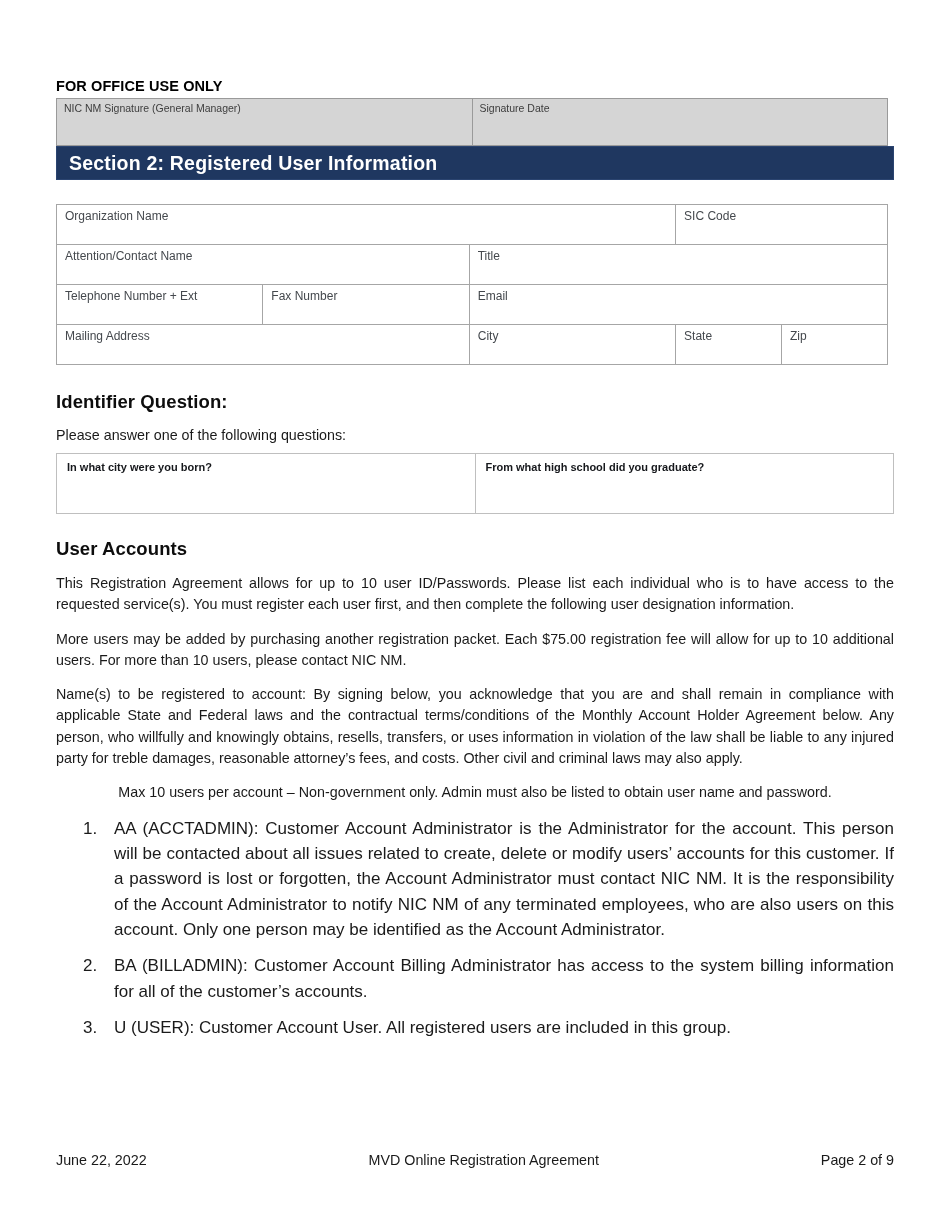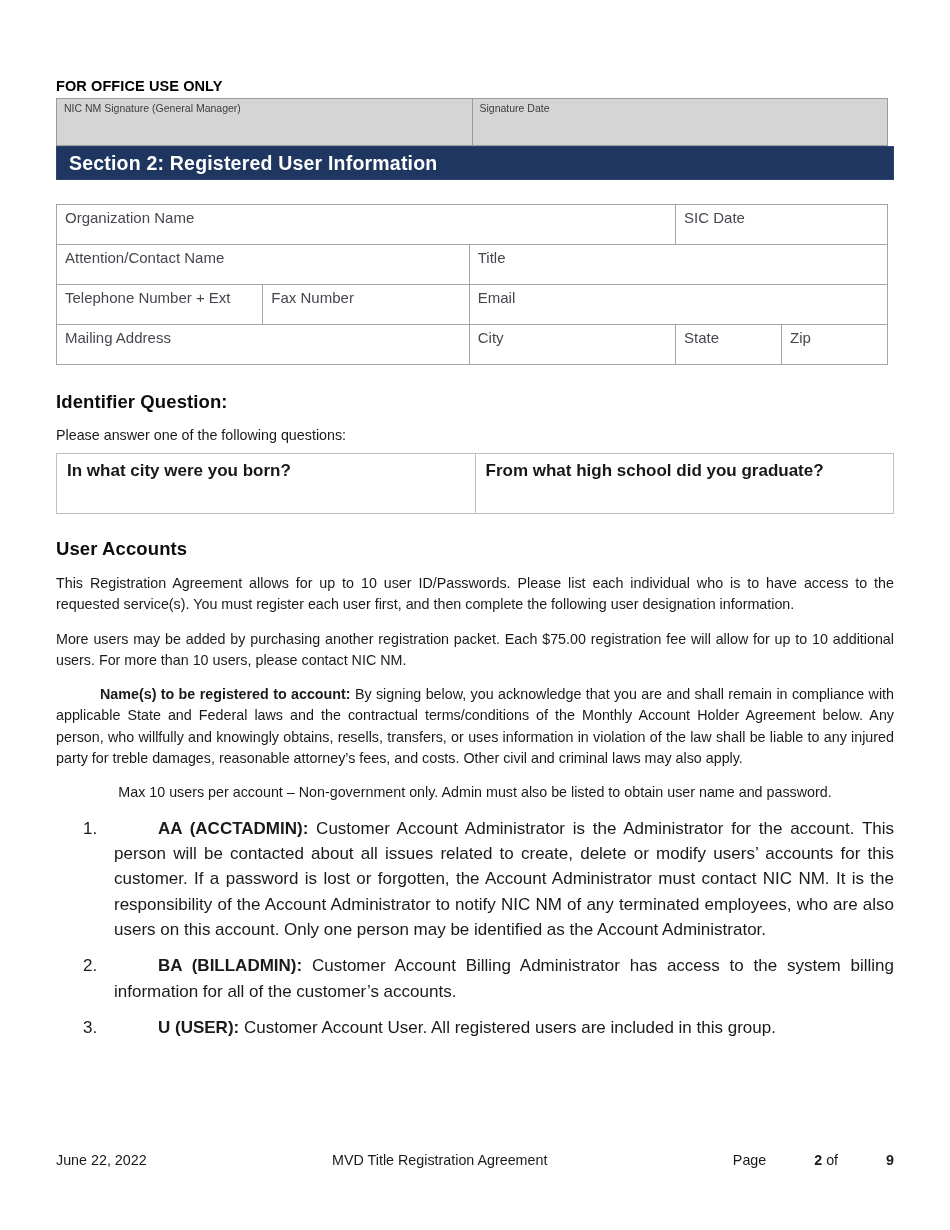--- a/index.html
+++ b/index.html
@@ -75,21 +75,21 @@
     border-collapse: collapse;
     width: 832px;
     margin-top: 24px;
     table-layout: fixed;
   }
   table.reginfo td {
     border: 1px solid #a6a6a6;
     height: 35px;
     vertical-align: top;
     padding: 4px 0 0 8px;
-    font-size: 15px;
+    font-size: 12px;
     color: #44484d;
   }
 
   
   h2.heading {
     font-size: 18.5px;
     font-weight: bold;
     margin: 26px 0 0 0;
     color: #0d0d0d;
     letter-spacing: 0.1px;
@@ -102,35 +102,35 @@
     margin: 13px 0 0 0;
     color: #1a1a1a;
     text-align: justify;
   }
   p.body.nojust { text-align: center; }
   p.intro {
     font-size: 14.3px;
     margin: 14px 0 0 0;
     color: #1a1a1a;
   }
-  b { font-weight: bold; margin-left: 44px; }
+  b { font-weight: normal; }
 
   
   table.idq {
     border-collapse: collapse;
     width: 838px;
     margin-top: 10px;
     table-layout: fixed;
   }
   table.idq td {
     border: 1px solid #bfbfbf;
     height: 52px;
     vertical-align: top;
     padding: 7px 0 0 10px;
-    font-size: 17px;
+    font-size: 11px;
     font-weight: bold;
     color: #16181c;
   }
 
   
   ol.acct {
     margin: 12px 0 0 0;
     padding-left: 46px;
     list-style-position: outside;
   }
@@ -176,21 +176,21 @@
       </table>
 
     <div class="section-banner">
       <span>Section 2:  Registered User Information</span>
     </div>
 
     <table class="reginfo">
       <tbody>
           <tr>
         <td colspan="3" style="width:74.5%">Organization Name</td>
-        <td colspan="2" style="width:25.5%">SIC Date</td>
+        <td colspan="2" style="width:25.5%">SIC Code</td>
       </tr>
       <tr>
         <td colspan="2" style="width:49.5%">Attention/Contact  Name</td>
         <td colspan="3" style="width:50.5%">Title</td>
       </tr>
       <tr>
         <td style="width:24%">Telephone Number + Ext</td>
         <td style="width:25.5%">Fax Number</td>
         <td colspan="3" style="width:50.5%">Email</td>
       </tr>
@@ -223,16 +223,16 @@
     <ol class="acct">
       <li><b>AA (ACCTADMIN):</b><span> Customer Account Administrator is the Administrator for the account. This person will be contacted about all issues related to create, delete or modify users’ accounts for this customer.  If a password is lost or forgotten, the Account Administrator must contact NIC NM. It is the responsibility of the Account Administrator to notify NIC NM of any terminated employees, who are also users on this account. Only one person may be identified as the Account Administrator.</span></li>
       <li><b>BA (BILLADMIN):</b><span> Customer Account Billing Administrator has access to the system billing information for all of the customer’s accounts.</span></li>
       <li><b>U (USER):</b><span> Customer Account User. All registered users are included in this group.</span></li>
     </ol>
 
   </div>
 
   <div class="footer">
     <div class="f-left">June 22, 2022</div>
-    <div class="f-center">MVD Title Registration Agreement</div>
+    <div class="f-center">MVD Online Registration Agreement</div>
     <div class="f-right"><span>Page </span><b>2</b><span> of </span><b>9</b></div>
   </div>
 </div>
 
 </body></html>

